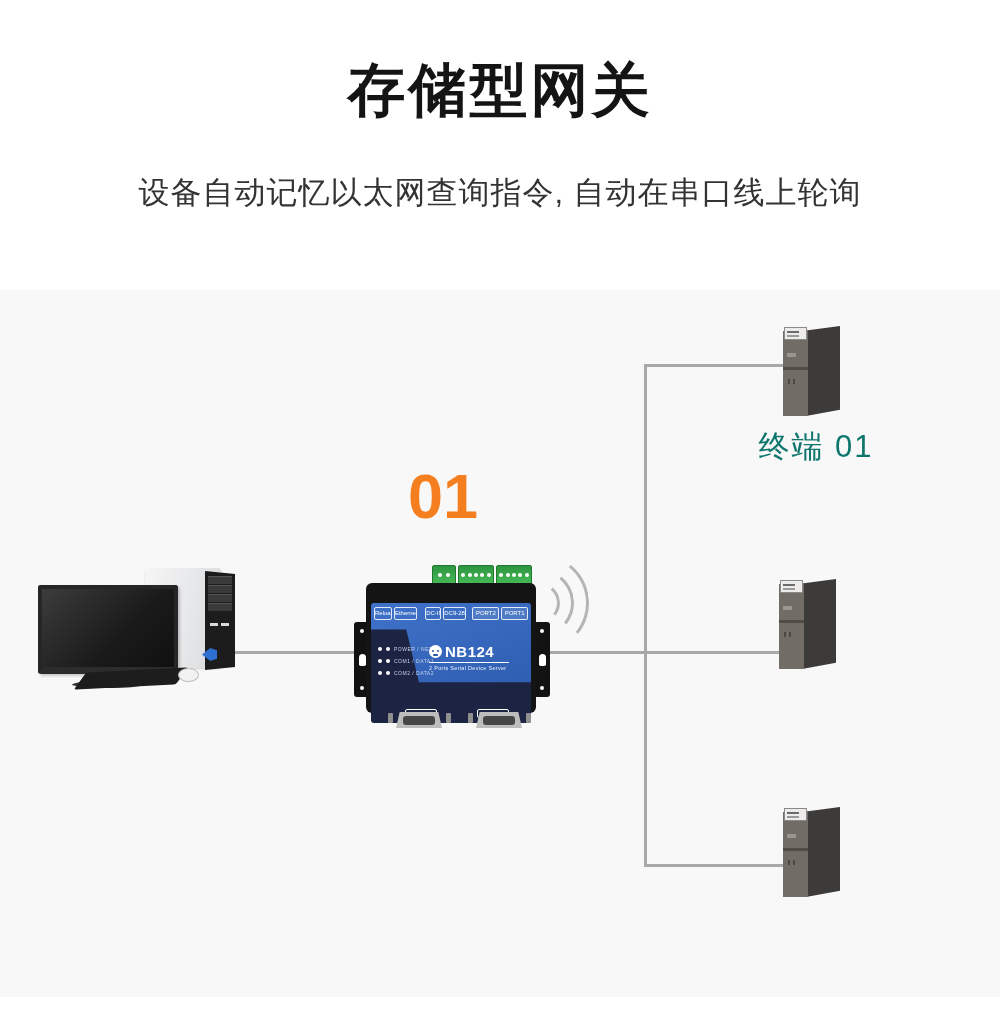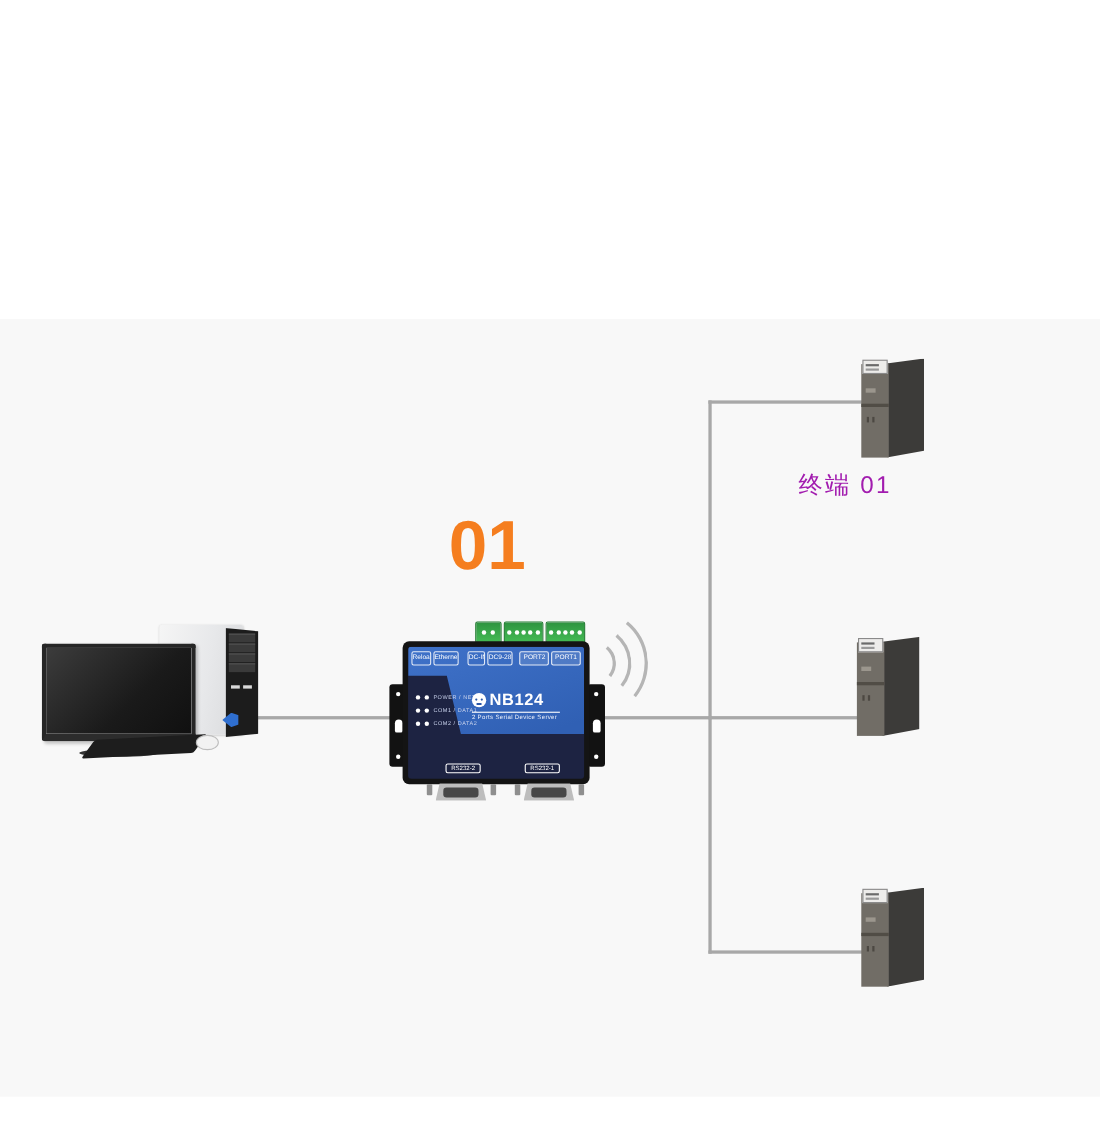--- a/index.html
+++ b/index.html
@@ -58,21 +58,21 @@
   .gw-ear i{display:block;background:#fff;border-radius:50%;}
   .gw-ear .h-sm{width:4px;height:4px;}
   .gw-ear .h-key{width:7px;height:12px;border-radius:4px 4px 2px 2px;}
   .gw-tb{position:absolute;top:5px;height:20px;background:linear-gradient(#2e9440,#45bb55);
          border:1px solid #1f7a2f;border-radius:2px;display:flex;align-items:center;
          justify-content:space-evenly;box-sizing:border-box;}
   .gw-tb i{display:block;width:4px;height:4px;background:#fff;border-radius:50%;}
   .tb2{left:78px;width:24px;} .tb5a{left:104px;width:36px;} .tb5b{left:142px;width:36px;}
   .gw-case{position:absolute;left:12px;top:23px;width:170px;height:130px;background:#141414;
            border-radius:6px;}
-  .gw-sticker{position:absolute;left:5px;top:5px;width:160px;height:120px;background:#1d2342;
+  .gw-sticker{position:absolute;left:5px;top:20px;width:160px;height:120px;background:#1d2342;
               border-radius:3px;overflow:hidden;}
   .gw-blue{position:absolute;inset:0;background:linear-gradient(160deg,#3f72c9 0%,#3060b4 70%);
            clip-path:polygon(0 0,100% 0,100% 66%,30% 66%,22% 22%,0 22%);}
   .gw-toprow{position:absolute;left:3px;top:4px;width:154px;height:13px;display:flex;gap:2px;}
   .gw-chip{border:1px solid rgba(255,255,255,.85);border-radius:2px;color:#fff;font-size:6px;
            line-height:11px;text-align:center;overflow:hidden;white-space:nowrap;box-sizing:border-box;}
   .c-reload{width:20px;} .c-eth{width:26px;margin-right:6px;} .c-dcin{width:18px;}
   .c-dcv{width:26px;margin-right:4px;} .c-port{width:30px;background:rgba(255,255,255,.12);}
   .gw-leds{position:absolute;left:7px;top:40px;}
   .gw-led-row{display:flex;align-items:center;height:12px;}
@@ -109,28 +109,30 @@
   .t-side{position:absolute;left:23px;top:0;width:34px;height:90px;background:#3c3b39;
           clip-path:polygon(0 5%,100% 0,100% 93%,0 100%);}
   .t-front{position:absolute;left:0;top:5px;width:25px;height:85px;background:#716d66;}
   .t-divider{position:absolute;left:0;top:36px;width:25px;height:3px;background:#514d46;}
   .t-chip{position:absolute;left:4px;top:22px;width:9px;height:4px;background:#9b968d;}
   .t-mark{position:absolute;top:48px;width:2px;height:5px;background:#4c4842;}
   .t-display{position:absolute;left:1px;top:1px;width:23px;height:13px;background:#edecea;
              border:1px solid #8a8a8a;box-sizing:border-box;}
   .t-display:before{content:"";position:absolute;left:2px;top:3px;width:12px;height:2px;background:#6b6b6b;
                     box-shadow:0 4px 0 #9a9a9a;}
-  .terminal-label{position:absolute;width:180px;text-align:left;font-size:22px;color:#a21caf;
+  .terminal-label{position:absolute;width:180px;text-align:center;font-size:31px;color:#0f766e;
                   letter-spacing:2px;font-weight:500;}
 </style>
 </head>
 <body>
 
 <div class="canvas">
 
+  <div class="page-title">存储型网关</div>
+  <div class="page-subtitle">设备自动记忆以太网查询指令, 自动在串口线上轮询</div>
 
   <div class="panel"></div>
 
   <div class="line" style="left:213px;top:651px;width:147px;height:3px;"></div>
   <div class="line" style="left:544px;top:651px;width:103px;height:3px;"></div>
   <div class="line" style="left:644px;top:364px;width:3px;height:503px;"></div>
   <div class="line" style="left:644px;top:364px;width:145px;height:3px;"></div>
   <div class="line" style="left:644px;top:651px;width:140px;height:3px;"></div>
   <div class="line" style="left:644px;top:864px;width:145px;height:3px;"></div>
 

